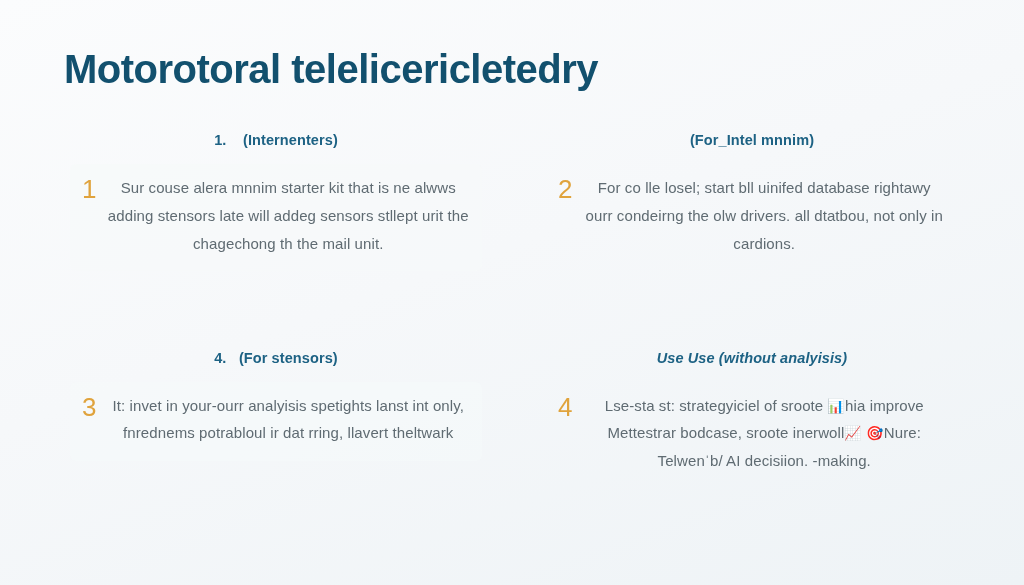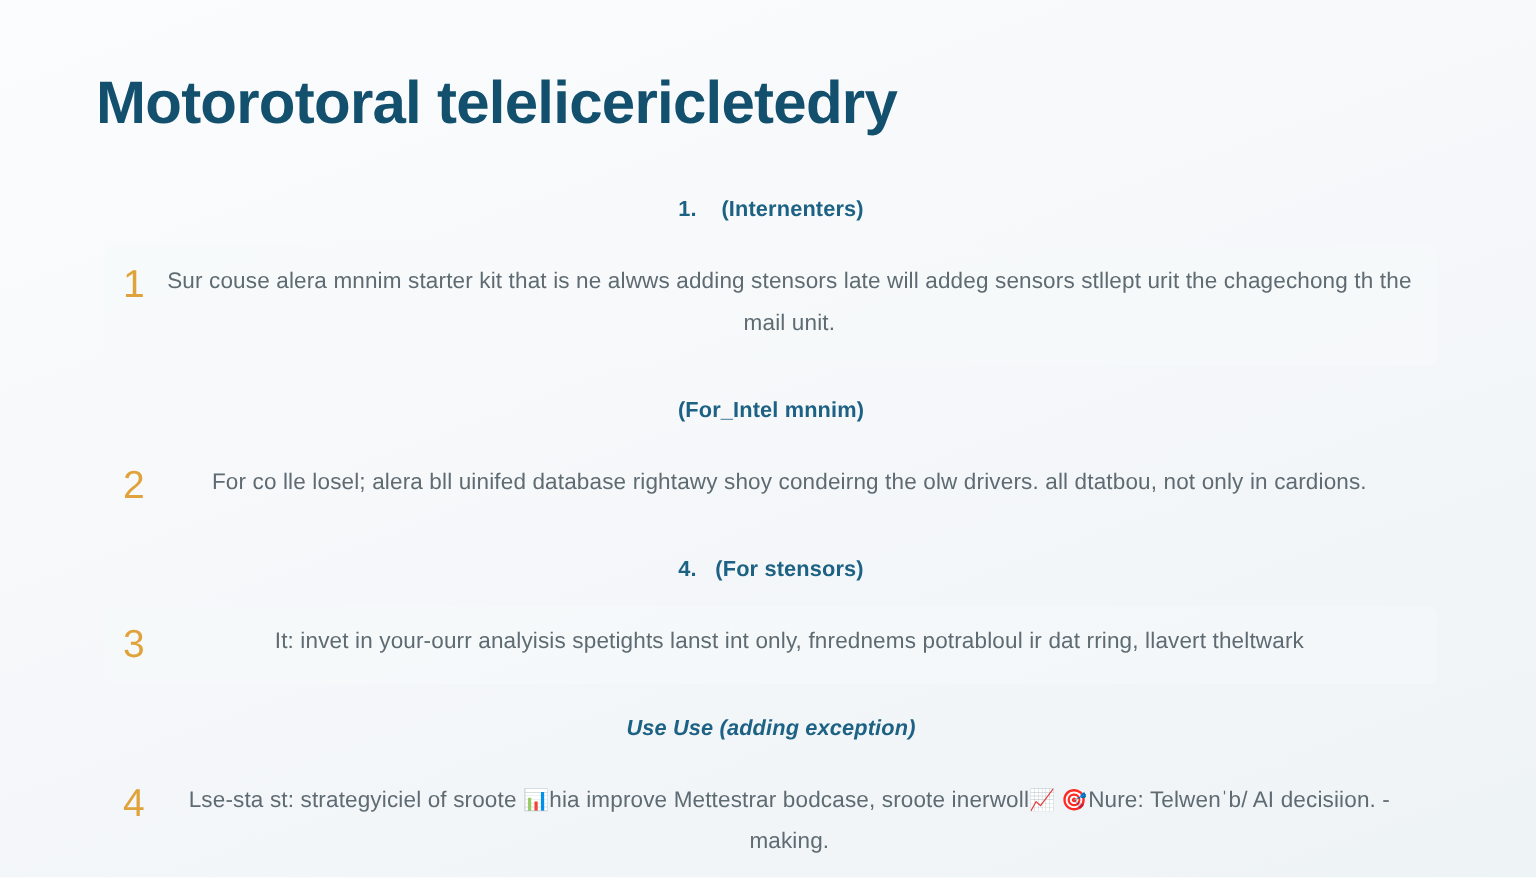--- a/index.html
+++ b/index.html
@@ -38,21 +38,21 @@
     margin: 8px 0 0 4px;
     line-height: 1.15;
   }
   .grid {
     position: absolute;
     left: 60px;
     right: 56px;
     top: 120px;
     bottom: 40px;
     display: grid;
-    grid-template-columns: 1fr;
+    grid-template-columns: 1fr 1fr;
     grid-template-rows: 1fr 1fr;
     column-gap: 44px;
     row-gap: 10px;
   }
   .cell {
     position: relative;
     padding: 6px 10px 0 10px;
     box-sizing: border-box;
   }
   .cell-heading {
@@ -123,39 +123,39 @@
       </div>
     </div>
 
     <div class="cell c2">
       <div class="cell-heading">
         <span class="num"></span>
         <span>(For_Intel mnnim)</span>
       </div>
       <div class="cell-body">
         <div class="bullet-num">2</div>
-        <div class="bullet-text">For co lle losel; alera bll uinifed database rightawy shoy condeirng the olw drivers. all dtatbou, not only in cardions.</div>
+        <div class="bullet-text">For co lle losel; start bll uinifed database rightawy ourr condeirng the olw drivers. all dtatbou, not only in cardions.</div>
       </div>
     </div>
 
     <div class="cell c3">
       <div class="cell-heading">
         <span class="num">4.</span>
         &nbsp;
         <span>(For stensors)</span>
       </div>
       <div class="cell-body">
         <div class="bullet-num">3</div>
         <div class="bullet-text">It: invet in your-ourr analyisis spetights lanst int only, fnrednems potrabloul ir dat rring, llavert theltwark</div>
       </div>
     </div>
 
     <div class="cell c4">
       <div class="cell-heading italic">
-        <span>Use Use (adding exception)</span>
+        <span>Use Use (without analyisis)</span>
       </div>
       <div class="cell-body">
         <div class="bullet-num">4</div>
         <div class="bullet-text"><span>Lse-sta st: strategyiciel of sroote </span><span class="emoji">📊</span><span>hia improve Mettestrar bodcase, sroote inerwoll</span><span class="emoji">📈</span><span> </span><span class="emoji">🎯</span><span>Nure: Telwenˈb/ AI decisiion. -making.</span></div>
       </div>
     </div>
 
   </div>
 </div>
 

